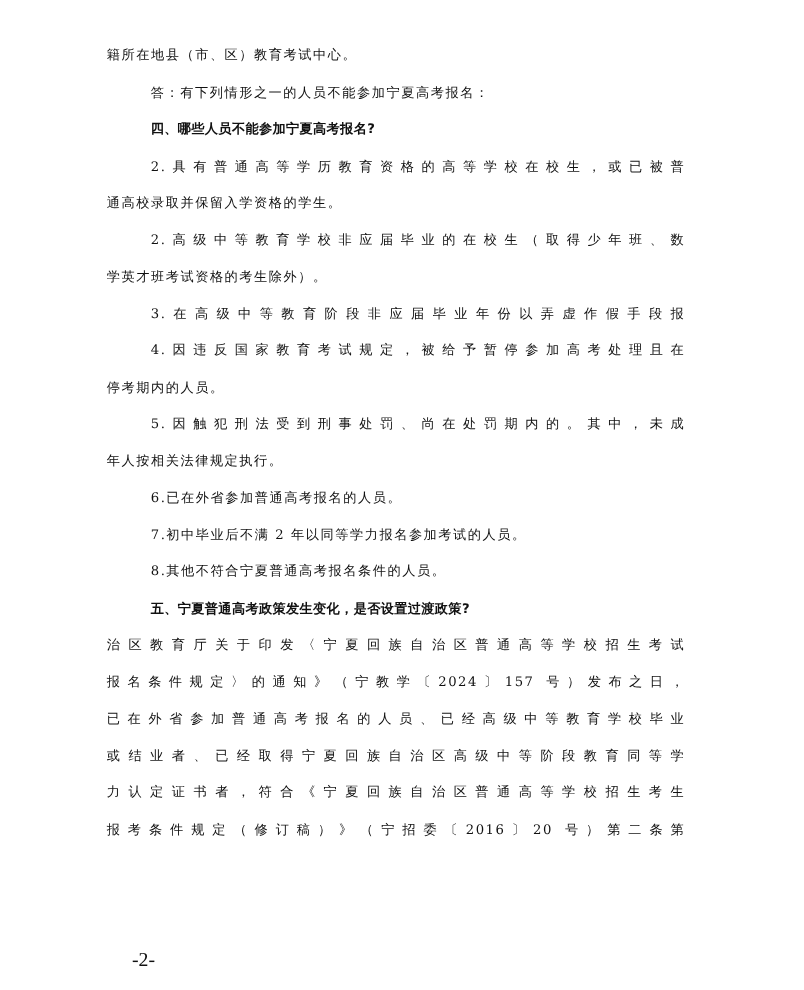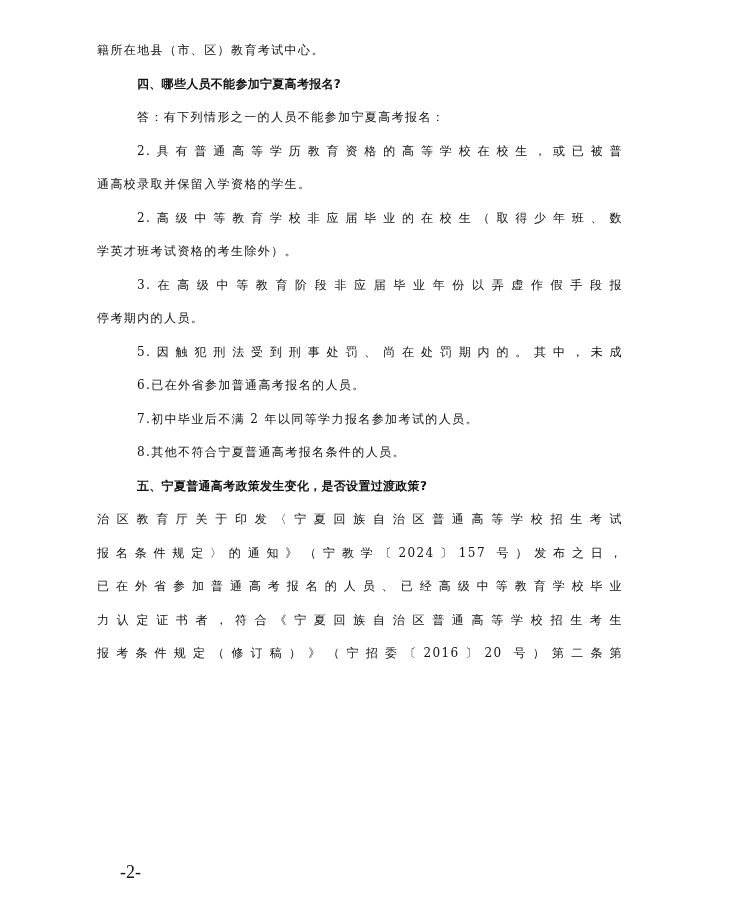--- a/index.html
+++ b/index.html
@@ -13,32 +13,35 @@
   .heading { font-family: "DejaVu Sans", "Liberation Sans", sans-serif; font-weight: bold;
              letter-spacing: 0.3px; text-align-last: left; }
   .pagenum { position: absolute; left: 120px; top: 862px; font-size: 18px;
              font-family: "Liberation Serif", "DejaVu Serif", serif; }
 </style>
 </head>
 <body>
 
 <div class="page" id="page">
     <div class="line last">籍所在地县（市、区）教育考试中心。</div>
+    <div class="line indent last">答：有下列情形之一的人员不能参加宁夏高考报名：</div>
     <div class="line indent heading last">四、哪些人员不能参加宁夏高考报名?</div>
-    <div class="line indent last">答：有下列情形之一的人员不能参加宁夏高考报名：</div>
     <div class="line indent">2.具有普通高等学历教育资格的高等学校在校生，或已被普</div>
     <div class="line last">通高校录取并保留入学资格的学生。</div>
     <div class="line indent">2.高级中等教育学校非应届毕业的在校生（取得少年班、数</div>
     <div class="line last">学英才班考试资格的考生除外）。</div>
     <div class="line indent">3.在高级中等教育阶段非应届毕业年份以弄虚作假手段报</div>
+    <div class="line indent">4.因违反国家教育考试规定，被给予暂停参加高考处理且在</div>
     <div class="line last">停考期内的人员。</div>
     <div class="line indent">5.因触犯刑法受到刑事处罚、尚在处罚期内的。其中，未成</div>
+    <div class="line last">年人按相关法律规定执行。</div>
     <div class="line indent last">6.已在外省参加普通高考报名的人员。</div>
     <div class="line indent last">7.初中毕业后不满 2 年以同等学力报名参加考试的人员。</div>
     <div class="line indent last">8.其他不符合宁夏普通高考报名条件的人员。</div>
     <div class="line indent heading last">五、宁夏普通高考政策发生变化，是否设置过渡政策?</div>
     <div class="line">治区教育厅关于印发〈宁夏回族自治区普通高等学校招生考试</div>
     <div class="line">报名条件规定〉的通知》（宁教学〔2024〕157 号）发布之日，</div>
     <div class="line">已在外省参加普通高考报名的人员、已经高级中等教育学校毕业</div>
+    <div class="line">或结业者、已经取得宁夏回族自治区高级中等阶段教育同等学</div>
     <div class="line">力认定证书者，符合《宁夏回族自治区普通高等学校招生考生</div>
     <div class="line">报考条件规定（修订稿）》（宁招委〔2016〕20 号）第二条第</div>
   </div>
 <div class="pagenum">-2-</div>
 
 </body></html>

